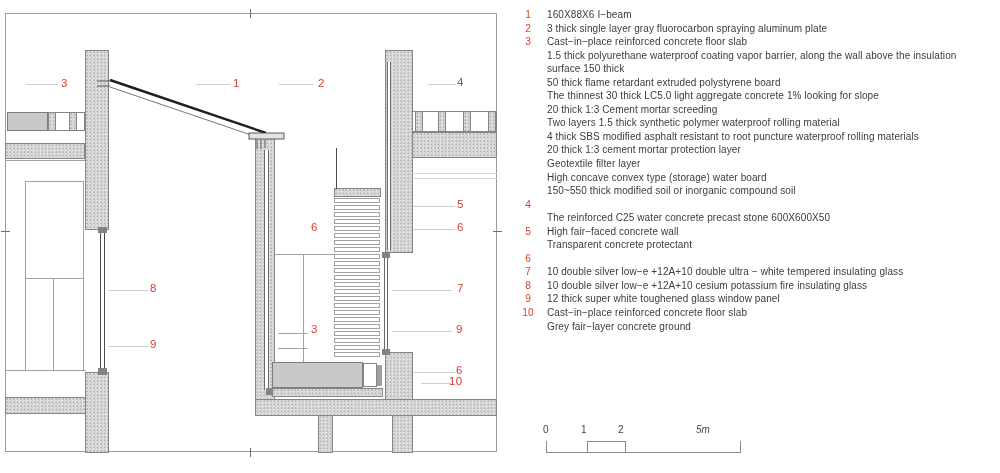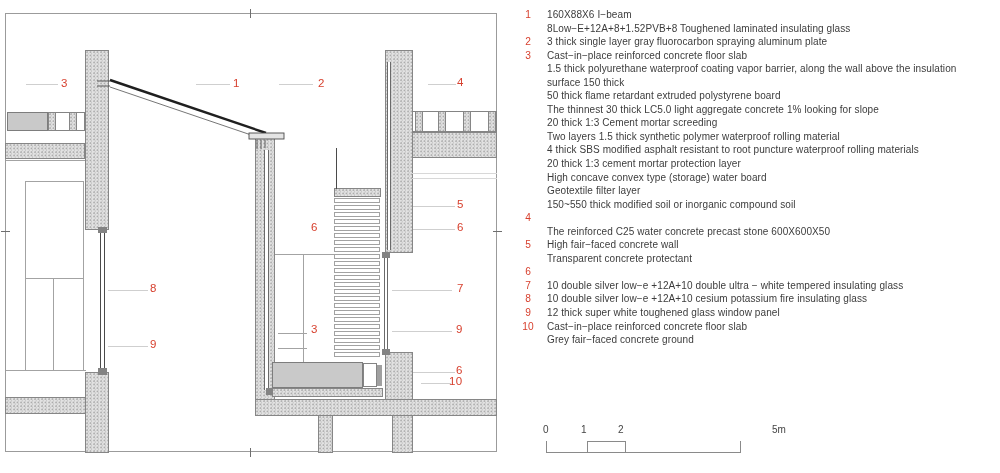--- a/index.html
+++ b/index.html
@@ -193,24 +193,20 @@
     </div>
 </div>
 
 <div class="legend">
 
     <div class="legend-row">
       <span class="legend-num">1</span>
       <span class="legend-text">160X88X6 I−beam</span>
     </div>
 
-    <div class="legend-row">
-      <span class="legend-num"></span>
-      <span class="legend-text">8Low−E+12A+8+1.52PVB+8 Toughened laminated insulating glass</span>
-    </div>
 
     <div class="legend-row">
       <span class="legend-num">2</span>
       <span class="legend-text">3 thick single layer gray fluorocarbon spraying aluminum plate</span>
     </div>
 
     <div class="legend-row">
       <span class="legend-num">3</span>
       <span class="legend-text">Cast−in−place reinforced concrete floor slab</span>
     </div>
@@ -252,26 +248,26 @@
       <span class="legend-text">4 thick SBS modified asphalt resistant to root puncture waterproof rolling materials</span>
     </div>
 
     <div class="legend-row">
       <span class="legend-num"></span>
       <span class="legend-text">20 thick 1:3 cement mortar protection layer</span>
     </div>
 
     <div class="legend-row">
       <span class="legend-num"></span>
+      <span class="legend-text">Geotextile filter layer</span>
+    </div>
+
+    <div class="legend-row">
+      <span class="legend-num"></span>
       <span class="legend-text">High concave convex type (storage) water board</span>
-    </div>
-
-    <div class="legend-row">
-      <span class="legend-num"></span>
-      <span class="legend-text">Geotextile filter layer</span>
     </div>
 
     <div class="legend-row">
       <span class="legend-num"></span>
       <span class="legend-text">150~550 thick modified soil or inorganic compound soil</span>
     </div>
 
     <div class="legend-row">
       <span class="legend-num">4</span>
     </div>
@@ -310,34 +306,34 @@
       <span class="legend-text">12 thick super white toughened glass window panel</span>
     </div>
 
     <div class="legend-row">
       <span class="legend-num">10</span>
       <span class="legend-text">Cast−in−place reinforced concrete floor slab</span>
     </div>
 
     <div class="legend-row">
       <span class="legend-num"></span>
-      <span class="legend-text">Grey fair−faced concrete ground</span>
+      <span class="legend-text">Grey fair−layer concrete ground</span>
     </div>
   </div>
 
 <div>
   <div>
 
       <span class="scale-label" style="left: 543px;">0</span>
 
       <span class="scale-label" style="left: 581px;">1</span>
 
       <span class="scale-label" style="left: 618px;">2</span>
 
-      <span class="scale-label" style="left: 772px;">5m</span>
+      <span class="scale-label" style="left: 696px; font-style: italic;">5m</span>
     </div>
   <div class="lh" style="left:546px;top:452px;width:194px;background:#8a8a8a;"></div>
   <div class="lv" style="left:546px;top:441px;height:12px;background:#8a8a8a;"></div>
   <div class="lv" style="left:740px;top:441px;height:12px;background:#8a8a8a;"></div>
   <div class="lh" style="left:587px;top:441px;width:39px;background:#8a8a8a;"></div>
   <div class="lv" style="left:587px;top:441px;height:12px;background:#8a8a8a;"></div>
   <div class="lv" style="left:625px;top:441px;height:12px;background:#8a8a8a;"></div>
 </div>
 
 </body></html>

